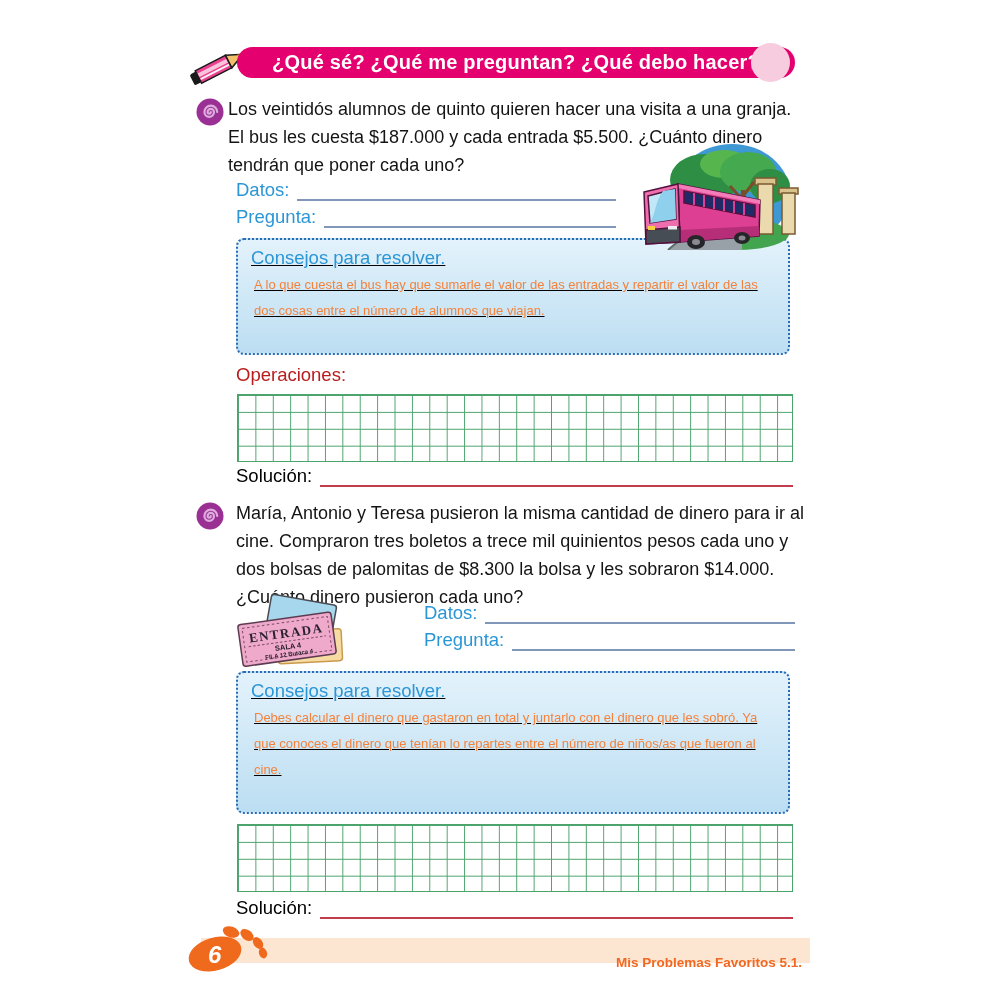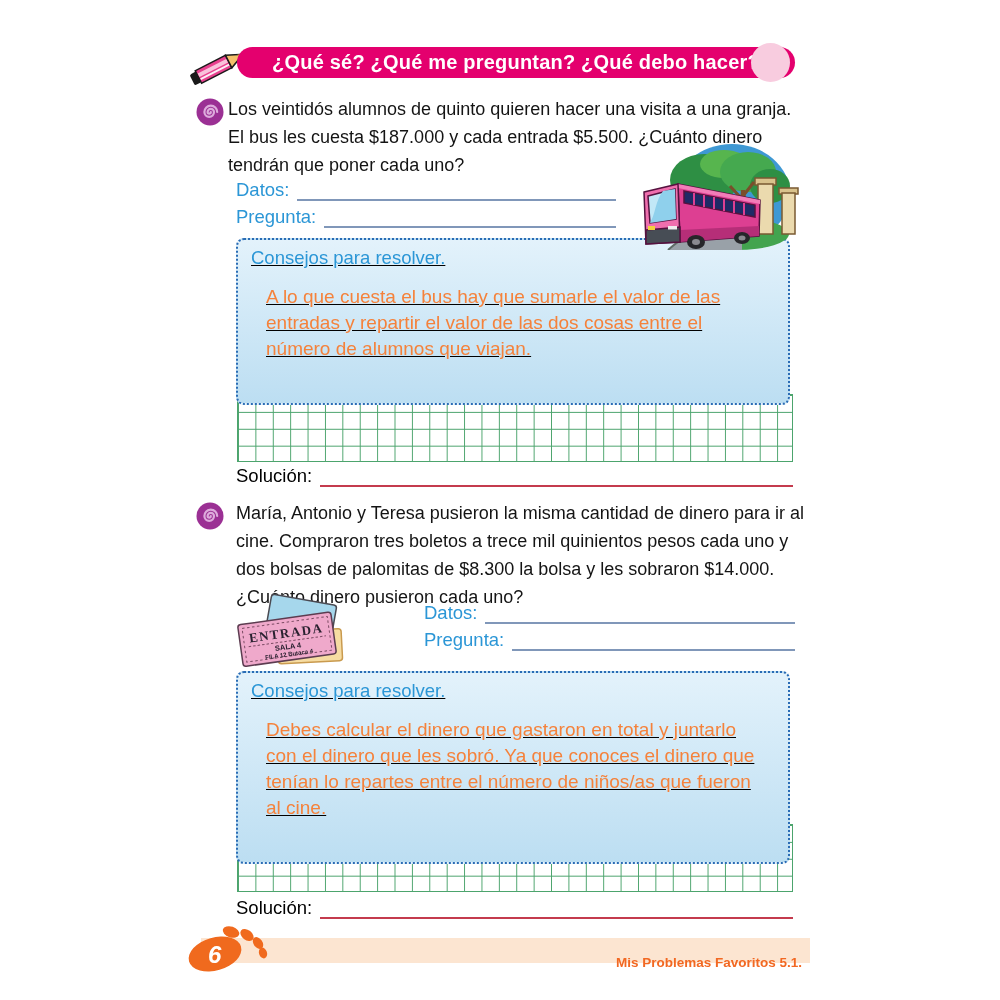--- a/index.html
+++ b/index.html
@@ -25,21 +25,21 @@
   .rule{flex:1;height:21px;border-bottom:2px solid #8097B9;margin-left:8px;}
   .solucion .label{color:#000000;}
   .solucion .rule{border-bottom-color:#C43B4E;}
 
   
   .consejos{position:absolute;left:236px;width:554px;box-sizing:border-box;
             border:2.5px dotted #2A6CB5;border-radius:8px;
             background:linear-gradient(180deg,#E3F2FB 0%,#BCDEF2 100%);
             padding:7px 13px 26px;z-index:1;text-decoration:underline;}
   .consejos .title{color:#2B96D6;font-size:18.5px;margin:0 0 3px 0;}
-  .consejos .body{color:#F5823B;font-size:19px;line-height:26px;margin:15px;}
+  .consejos .body{color:#F5823B;font-size:13px;line-height:26px;margin:3px;}
 
   .op-label{position:absolute;color:#b91c1c;font-size:18.5px;}
 
   .grid{position:absolute;left:237px;width:556px;height:68px;box-sizing:border-box;
         border:1.5px solid #4CA46D;
         background-image:linear-gradient(to right,#4CA46D 1px,transparent 1px),
                          linear-gradient(to bottom,#4CA46D 1px,transparent 1px);
         background-size:17.4px 16.9px;}
 
   .bus{position:absolute;left:642px;top:142px;width:160px;height:108px;z-index:5;}

